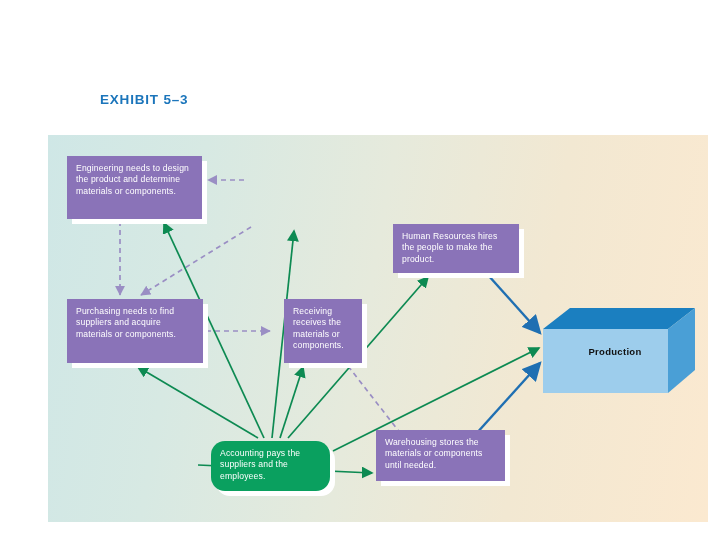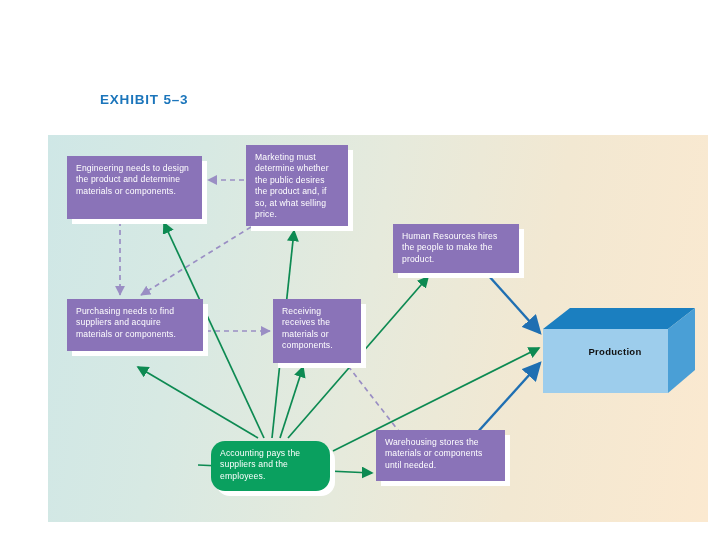--- a/index.html
+++ b/index.html
@@ -37,22 +37,22 @@
     padding:7px 9px;letter-spacing:0.15px;
     box-shadow:5px 5px 0 #ffffff;
   }
   .box.purple{background:#8a73b8;}
   .box.green{background:#0aa05f;}
 
   
   #box-engineering{left:19px;top:21px;width:135px;height:63px;}
   #box-marketing{left:198px;top:10px;width:102px;height:81px;}
   #box-hr{left:345px;top:89px;width:126px;height:49px;}
-  #box-purchasing{left:19px;top:164px;width:136px;height:52px;}
-  #box-receiving{left:225px;top:164px;width:88px;height:64px;}
+  #box-purchasing{left:19px;top:164px;width:136px;height:64px;}
+  #box-receiving{left:236px;top:164px;width:78px;height:64px;}
   #box-accounting{left:163px;top:306px;width:119px;height:50px;border-radius:14px;}
   #box-warehousing{left:328px;top:295px;width:129px;height:51px;}
 
   
   #production{position:absolute;left:495px;top:173px;width:152px;height:69px;}
   #production svg{display:block;}
   .prod-label{
     position:absolute;left:22px;top:38px;width:100px;text-align:center;
     font-size:9.5px;font-weight:bold;color:#111;letter-spacing:0.3px;
   }
@@ -97,21 +97,20 @@
       <line x1="232" y1="303" x2="255" y2="232" stroke="#0d8a52" stroke-width="1.7" marker-end="url(#ahG)"></line>
       <line x1="240" y1="303" x2="380" y2="142" stroke="#0d8a52" stroke-width="1.7" marker-end="url(#ahG)"></line>
       <line x1="150" y1="330" x2="324" y2="338" stroke="#0d8a52" stroke-width="1.7" marker-end="url(#ahG)"></line>
       <line x1="285" y1="316" x2="491" y2="213" stroke="#0d8a52" stroke-width="1.7" marker-end="url(#ahG)"></line>
 
       <line x1="440" y1="140" x2="492" y2="198" stroke="#1f6fb2" stroke-width="2.4" marker-end="url(#ahB)"></line>
       <line x1="418" y1="310" x2="492" y2="228" stroke="#1f6fb2" stroke-width="2.4" marker-end="url(#ahB)"></line>
     </svg>
 
     <div class="box purple" id="box-engineering">Engineering needs to design the product and determine materials or components.</div>
-    <div class="box purple" id="box-marketing">Marketing must determine whether the public desires the product and, if so, at what selling price.</div>
     <div class="box purple" id="box-hr">Human Resources hires the people to make the product.</div>
     <div class="box purple" id="box-purchasing">Purchasing needs to find suppliers and acquire materials or components.</div>
     <div class="box purple" id="box-receiving">Receiving receives the materials or components.</div>
     <div class="box green" id="box-accounting">Accounting pays the suppliers and the employees.</div>
     <div class="box purple" id="box-warehousing">Warehousing stores the materials or components until needed.</div>
 
     <div id="production">
       <svg width="152" height="85" viewBox="0 0 152 85">
         <polygon points="0,21 27,0 152,0 125,21" fill="#1b7fc0"></polygon>
         <polygon points="125,21 152,0 152,62 125,85" fill="#4a9fd6"></polygon>

